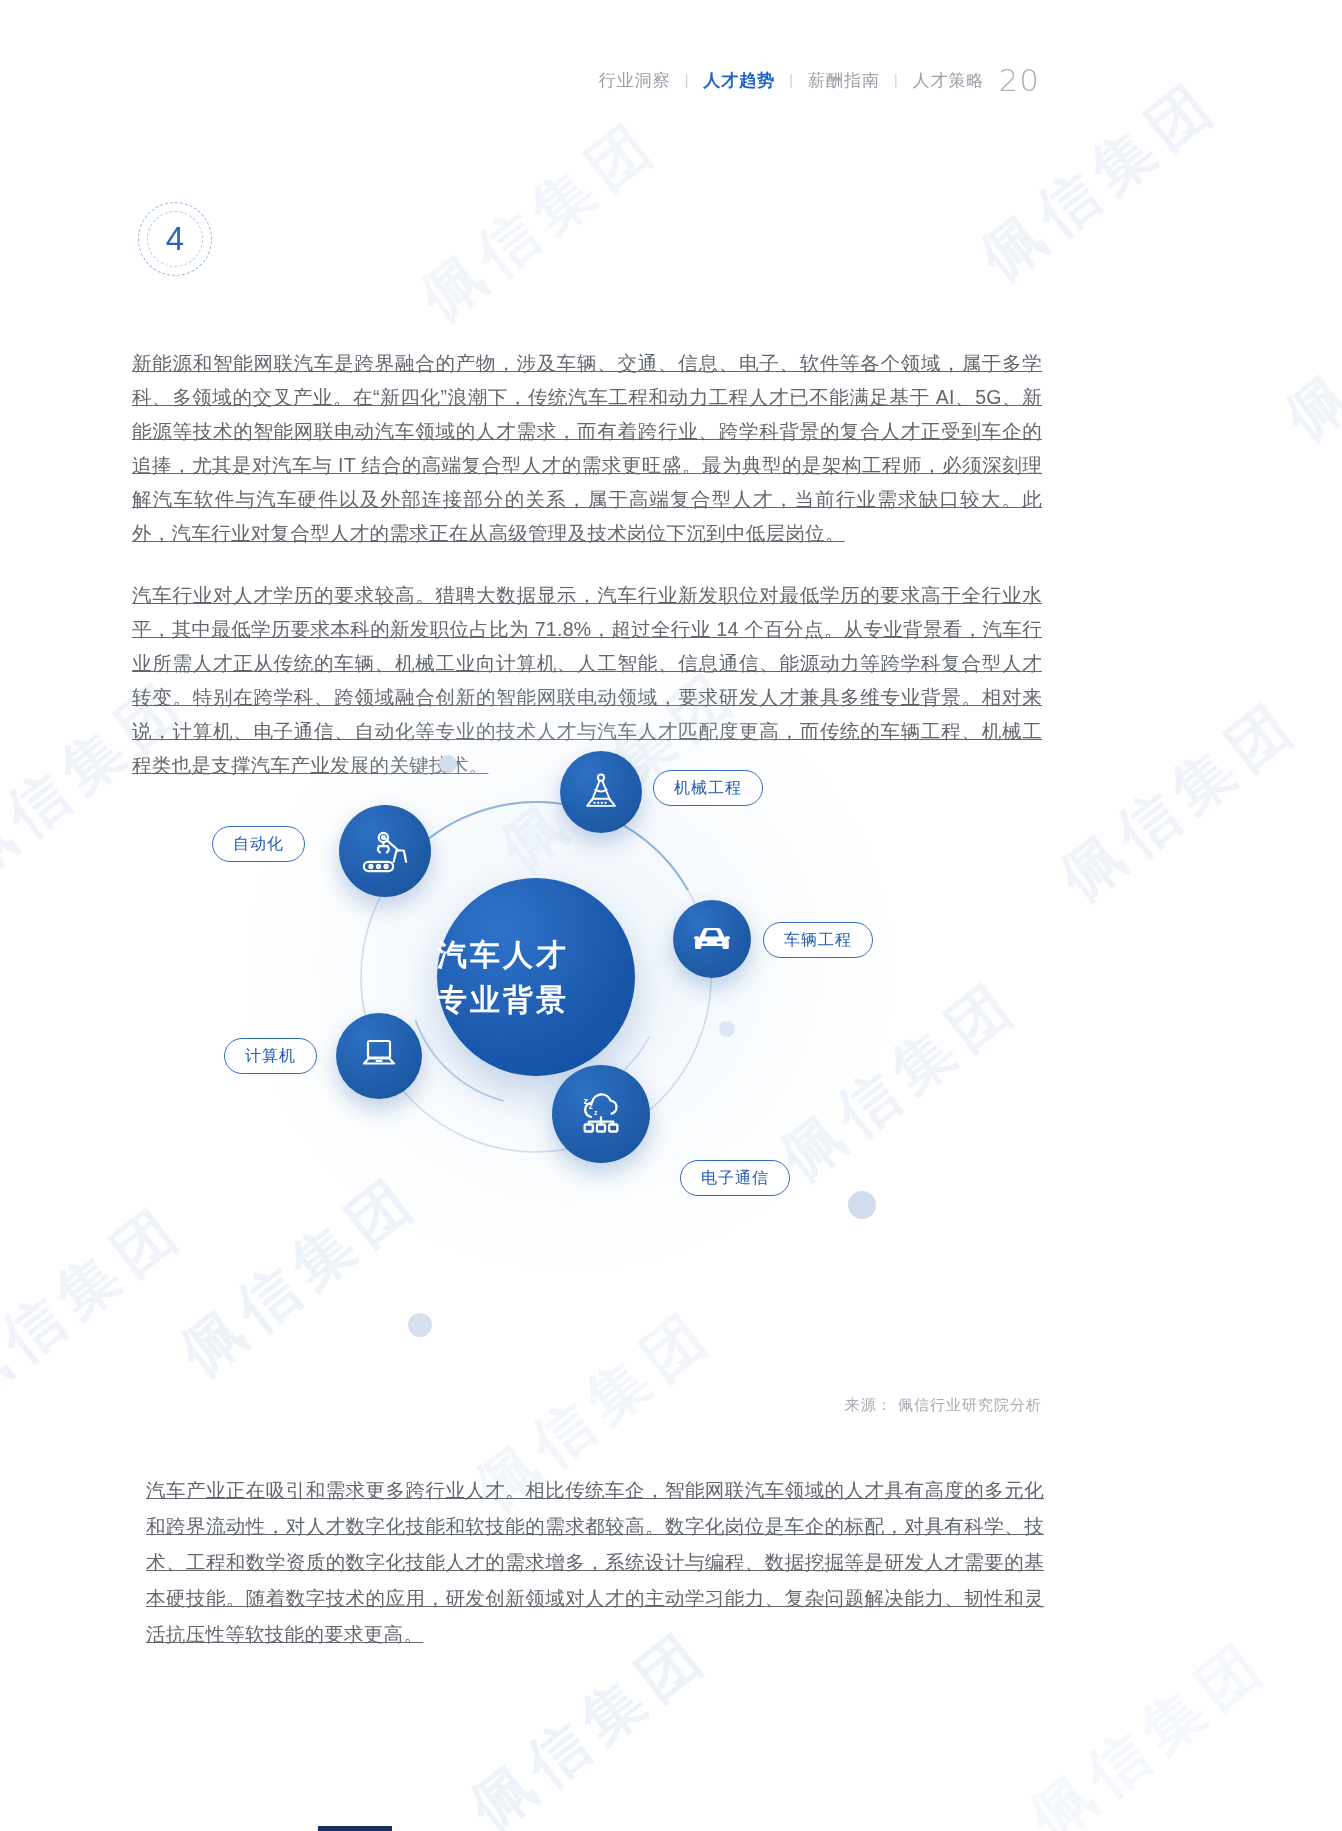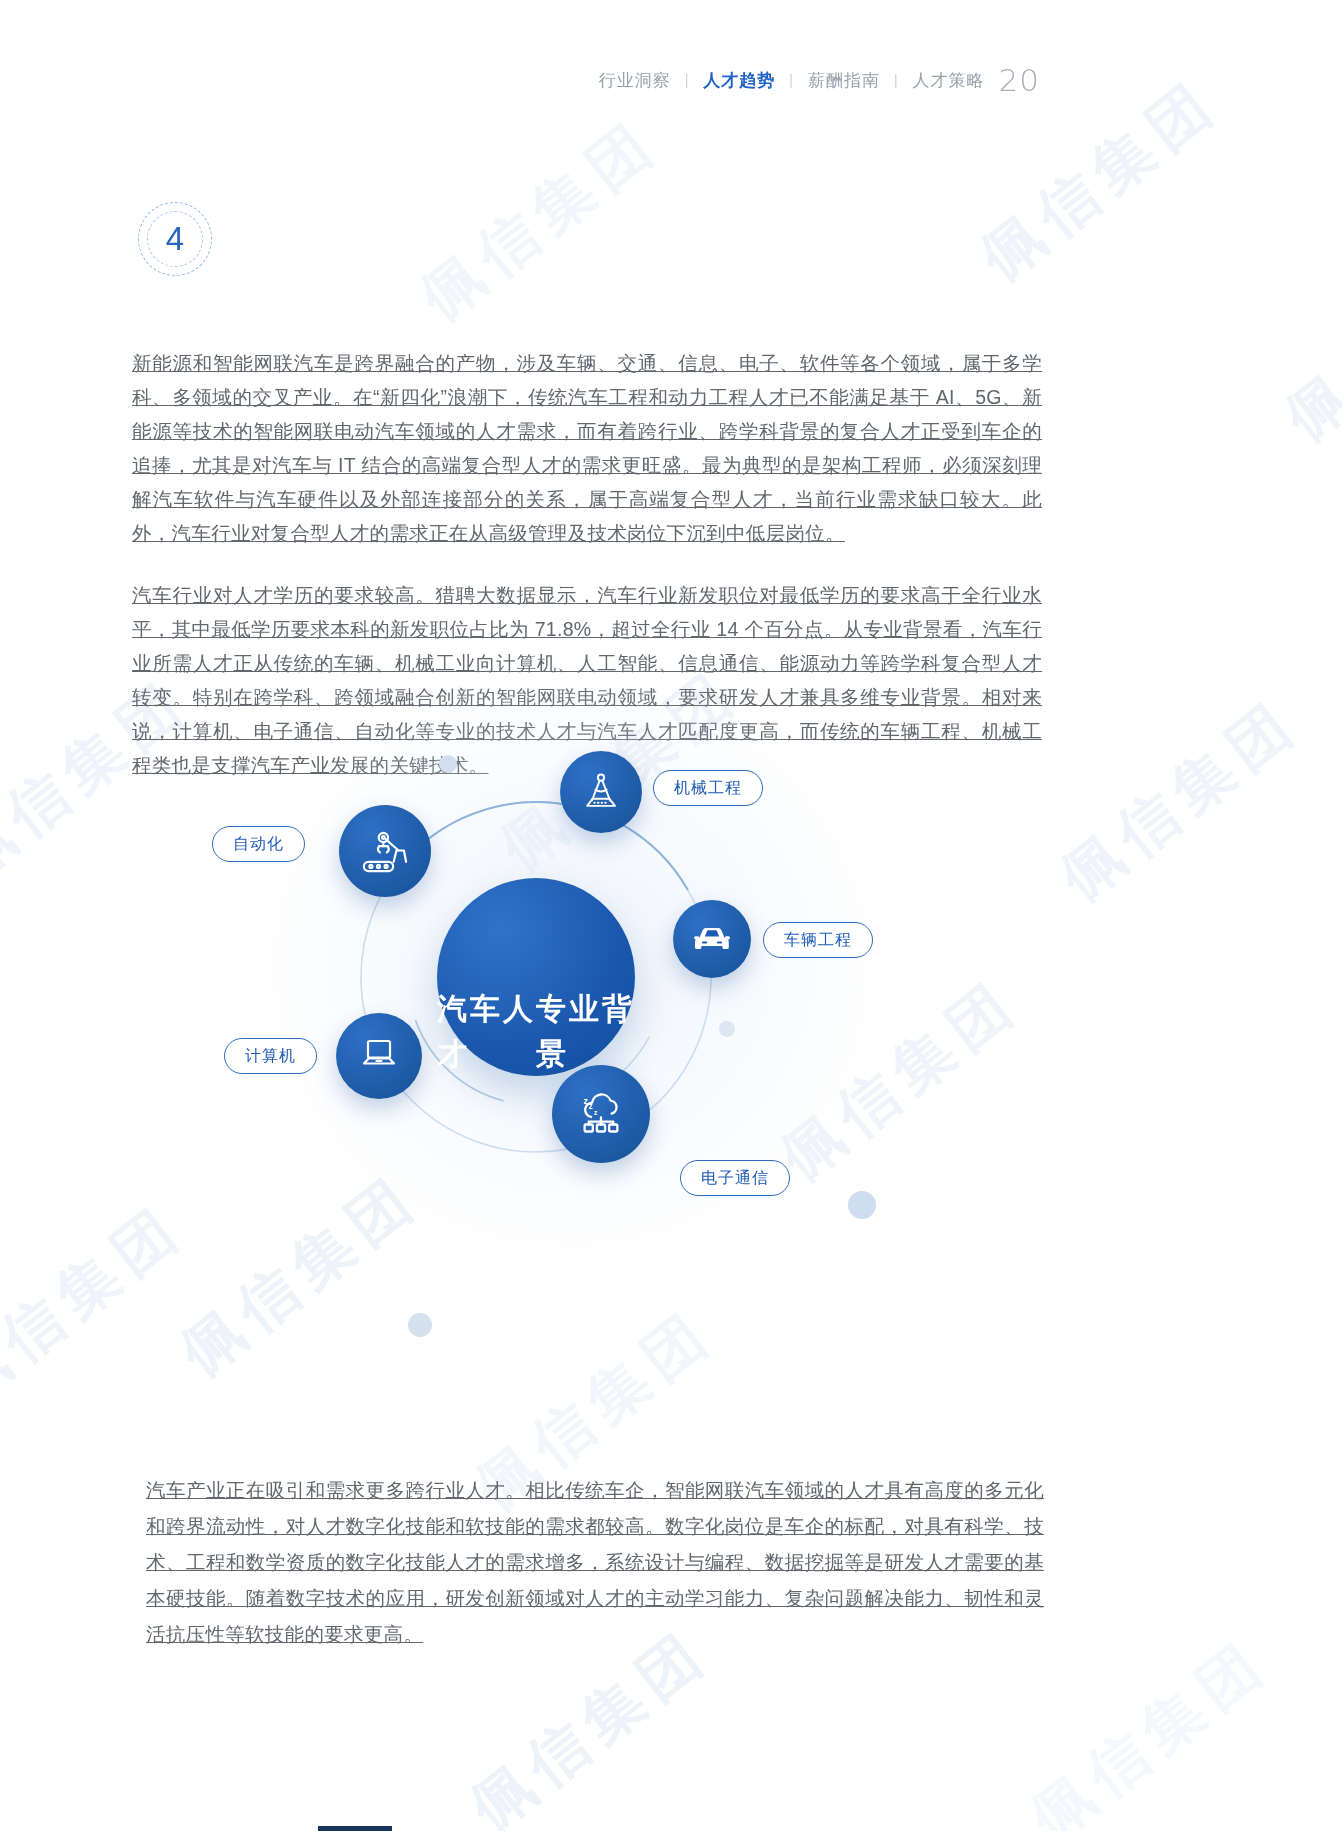--- a/index.html
+++ b/index.html
@@ -49,21 +49,21 @@
   
   .diagram-glow {
     position:absolute; left:240px; top:656px; width:660px; height:620px; border-radius:50%;
     background:radial-gradient(closest-side, rgba(228,238,249,.6), rgba(255,255,255,0));
   }
   .ring-svg { position:absolute; left:336px; top:777px; }
   .center-circle {
     position:absolute; left:437px; top:878px; width:198px; height:198px; border-radius:50%;
     background:radial-gradient(circle at 32% 26%, #2f74c9, #1a57ac 62%, #134f9e);
     box-shadow:0 18px 38px rgba(20,80,160,.22);
-    display:flex; flex-direction:row; align-items:flex-end; justify-content:center;
+    display:flex; flex-direction:column; align-items:flex-start; justify-content:center;
     color:#fff; font-size:30px; font-weight:700; letter-spacing:3px; line-height:45px;
   }
   .sat {
     position:absolute; border-radius:50%;
     background:radial-gradient(circle at 34% 28%, #2d70c5, #175097);
     box-shadow:0 10px 22px rgba(20,80,160,.25);
     display:flex; align-items:center; justify-content:center;
   }
   #sat-mech { left:560px; top:751px; width:82px; height:82px; }
   #sat-auto { left:339px; top:805px; width:92px; height:92px; }
@@ -206,18 +206,22 @@
       <rect x="31" y="33" width="7" height="6" rx="0.8"></rect>
     </svg>
   </div>
   <div class="pill" id="pill-elec">电子通信</div>
 
   <div class="dot" id="dot1"></div>
   <div class="dot" id="dot2"></div>
   <div class="dot" id="dot3"></div>
   <div class="dot" id="dot4"></div>
 
+  <div class="source">
+    <span>来源：</span>
+    <span>佩信行业研究院分析</span>
+  </div>
 
   <p class="para" id="para3" style="margin:0;">汽车产业正在吸引和需求更多跨行业人才。相比传统车企，智能网联汽车领域的人才具有高度的多元化和跨界流动性，对人才数字化技能和软技能的需求都较高。数字化岗位是车企的标配，对具有科学、技术、工程和数学资质的数字化技能人才的需求增多，系统设计与编程、数据挖掘等是研发人才需要的基本硬技能。随着数字技术的应用，研发创新领域对人才的主动学习能力、复杂问题解决能力、韧性和灵活抗压性等软技能的要求更高。</p>
 
   <div class="footer-bar"></div>
 
 </div>
 
 </body></html>

